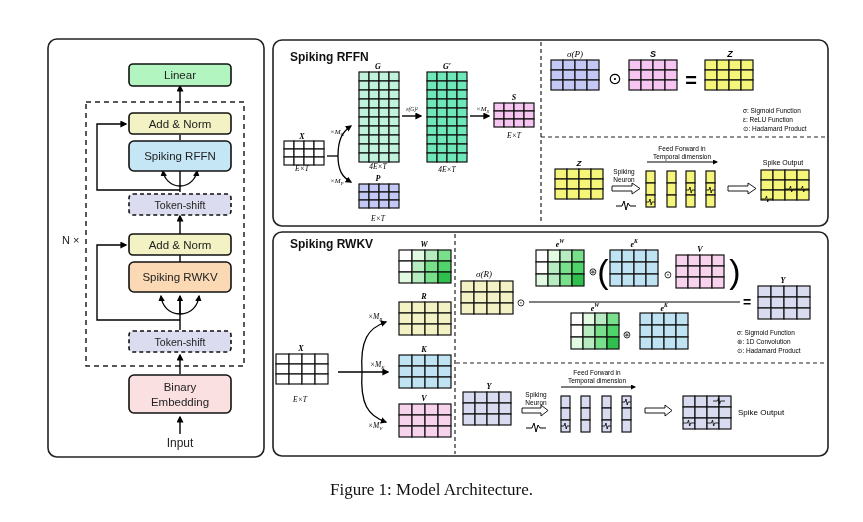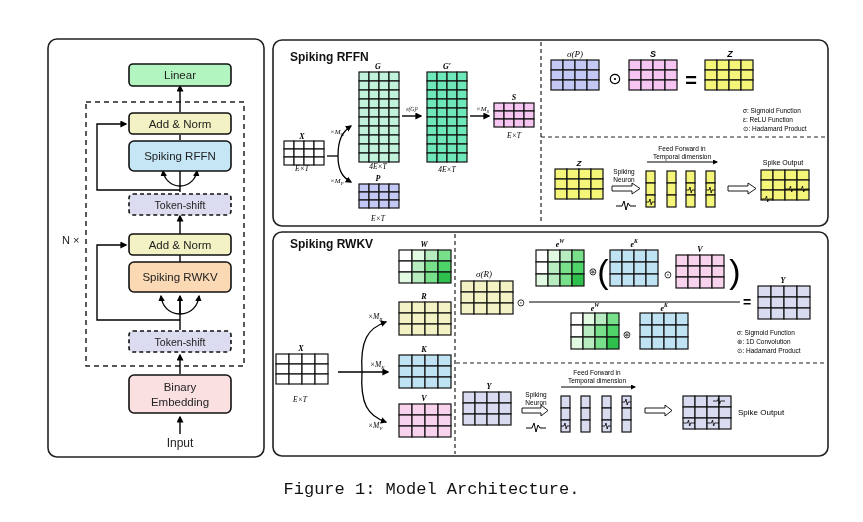--- a/index.html
+++ b/index.html
@@ -1,20 +1,20 @@
 <!DOCTYPE html>
 <html><head>
 <meta charset="utf-8">
 <style>
   html, body { margin:0; padding:0; background:#ffffff; }
   body { width:863px; height:522px; position:relative; overflow:hidden; font-family:"Liberation Sans", sans-serif; }
   svg text { font-family:"Liberation Sans", sans-serif; }
   .serif { font-family:"Liberation Serif", serif; }
   #fig { position:absolute; left:0; top:0; }
-  .caption { position:absolute; left:0; width:863px; top:480px; text-align:center; font-family:Liberation Mono, monospace; font-size:17px; color:#111; }
+  .caption { position:absolute; left:0; width:863px; top:480px; text-align:center; font-family:Liberation Serif, serif; font-size:17px; color:#111; }
 </style>
 </head>
 <body>
 
 <svg id="fig" width="863" height="522" viewBox="0 0 863 522" xmlns="http://www.w3.org/2000/svg">
   <defs>
     <marker id="arr" viewBox="0 0 10 10" refX="8" refY="5" markerWidth="5" markerHeight="5" orient="auto-start-reverse">
       <path d="M0,0 L10,5 L0,10 z" fill="#000"></path>
     </marker>
   </defs>

